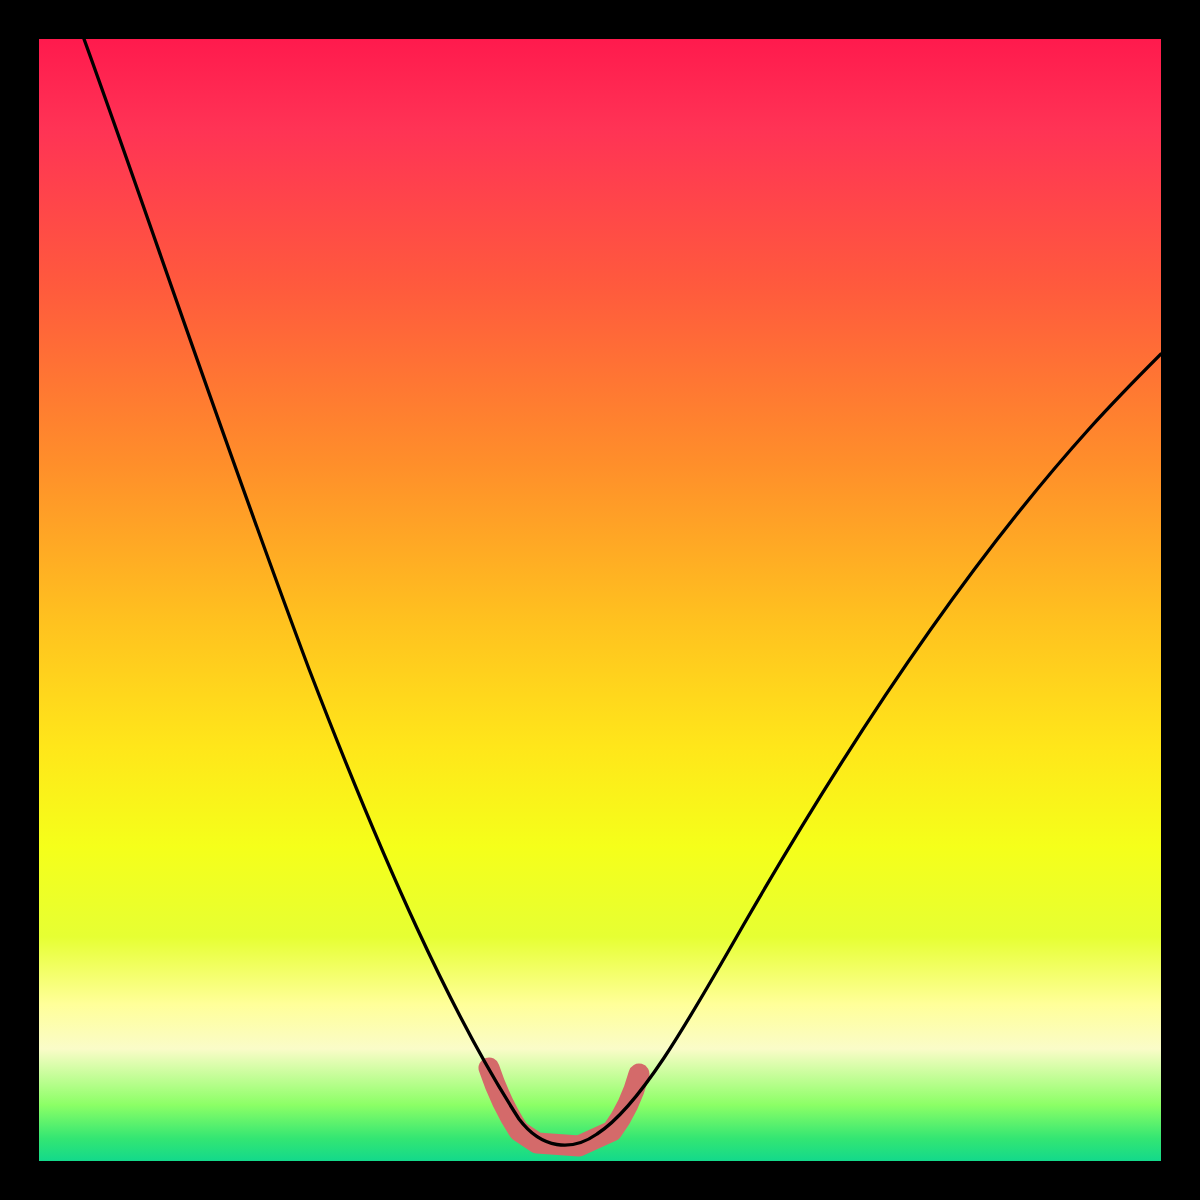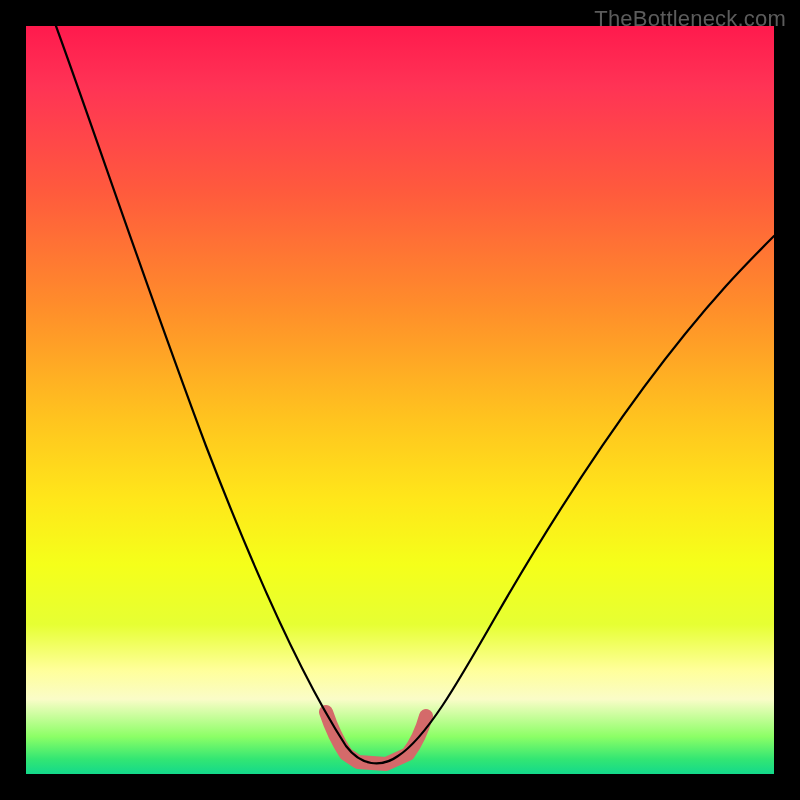--- a/index.html
+++ b/index.html
@@ -84,15 +84,14 @@
                C 70 110, 120 260, 180 420
                C 230 550, 275 650, 320 720
                C 335 740, 355 742, 372 730
                C 400 712, 430 660, 470 590
                C 530 486, 610 360, 700 260
                C 720 238, 738 220, 748 210"></path>
     </svg>
 
   </div>
 
-  <div class="watermark">TheBottleneck.com</div>
 
 </div>
 
 </body></html>

